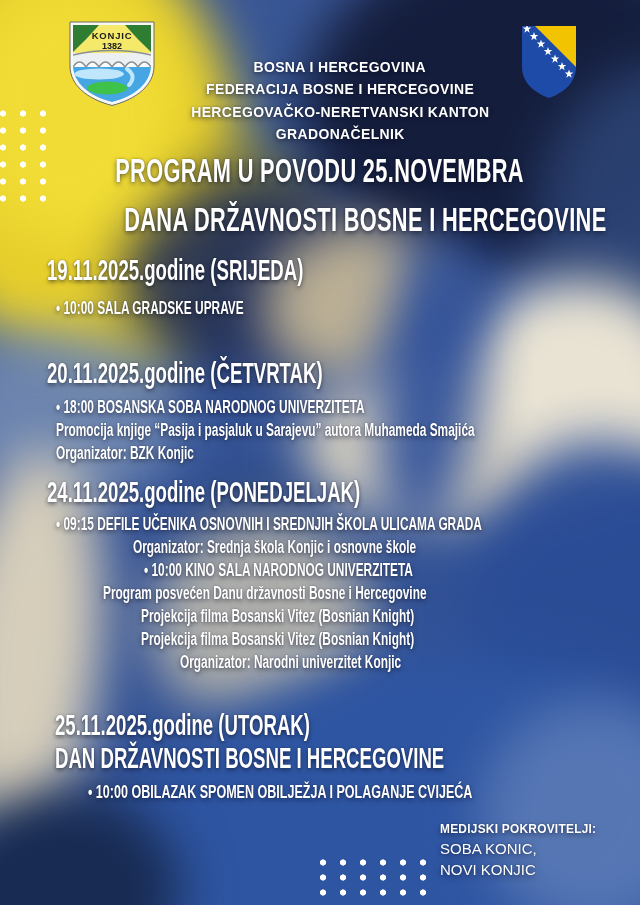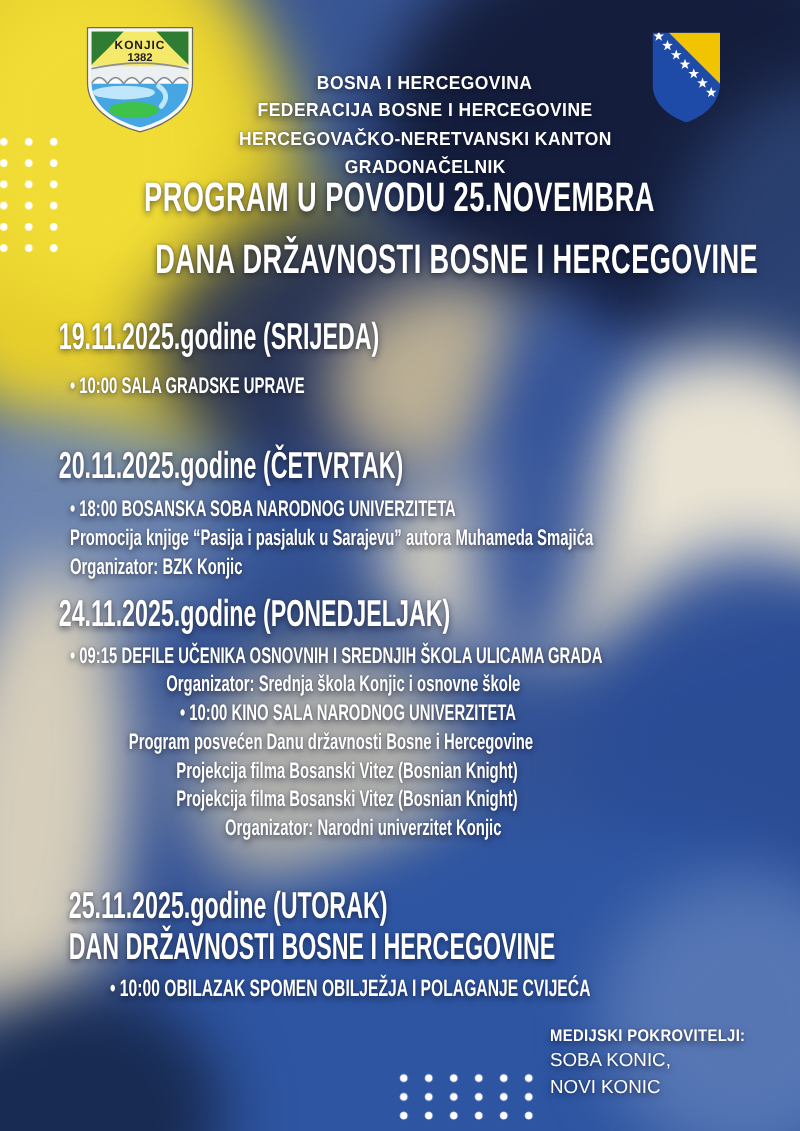--- a/index.html
+++ b/index.html
@@ -36,21 +36,21 @@
   
   .cx{display:inline-block;white-space:nowrap;transform:scaleX(var(--sx,1));transform-origin:0 50%;}
   .cx.center{transform-origin:50% 50%;}
   .txt{text-shadow:0 2px 6px rgba(8,12,35,.55),0 0 2px rgba(8,12,35,.35);}
   
   .inst{position:absolute;top:16px;left:150px;width:380px;text-align:center;
         font-size:15px;font-weight:700;line-height:22.3px;letter-spacing:.4px;margin-top:40px;}
   .crest{position:absolute;left:65px;top:19px;width:94px;height:88px;}
   .bih{position:absolute;left:519px;top:23px;width:60px;height:78px;}
   
-  .title{position:absolute;top:133px;left:0;right:0;text-align:center;
+  .title{position:absolute;top:146px;left:0;right:0;text-align:center;
          font-size:33px;font-weight:700;line-height:49px;letter-spacing:.5px;}
   
   .section{position:absolute;left:0;width:640px;}
   .s1{top:253px;} .s2{top:356px;} .s3{top:475px;} .s4{top:708px;}
   .date{padding-left:47px;font-size:30px;font-weight:700;line-height:34px;}
   .s4 .date{padding-left:55px;line-height:33px;}
   .items{padding-left:56px;}
   .s1 .items{margin-top:10px;} .s2 .items{margin-top:6px;}
   .s3 .items{margin-top:4px;text-align:center;}  .s4 .items{margin-top:6px;padding-left:88px;}
   .item{font-size:18px;font-weight:700;line-height:23px;}
@@ -177,16 +177,16 @@
     <div class="date"><span class="cx" style="--sx:.62">25.11.2025.godine (UTORAK)</span></div>
     <div class="date"><span class="cx" style="--sx:.62">DAN DRŽAVNOSTI BOSNE I HERCEGOVINE</span></div>
     <div class="items">
       <div class="item"><span class="cx" style="--sx:.66">• 10:00 OBILAZAK SPOMEN OBILJEŽJA I POLAGANJE CVIJEĆA</span></div>
     </div>
   </div>
 
   <div class="media txt">
     <div class="media-label"><span class="cx" style="--sx:.88">MEDIJSKI POKROVITELJI:</span></div>
     <div class="media-line">SOBA KONIC,</div>
-    <div class="media-line">NOVI KONIC</div>
+    <div class="media-line">NOVI KONJIC</div>
   </div>
 
 </div>
 
 </body></html>

